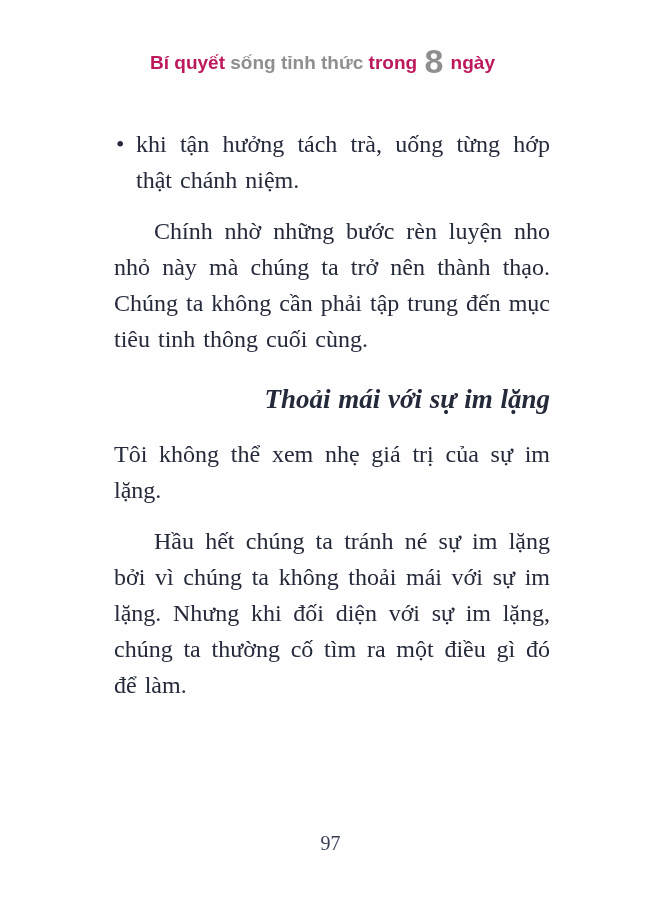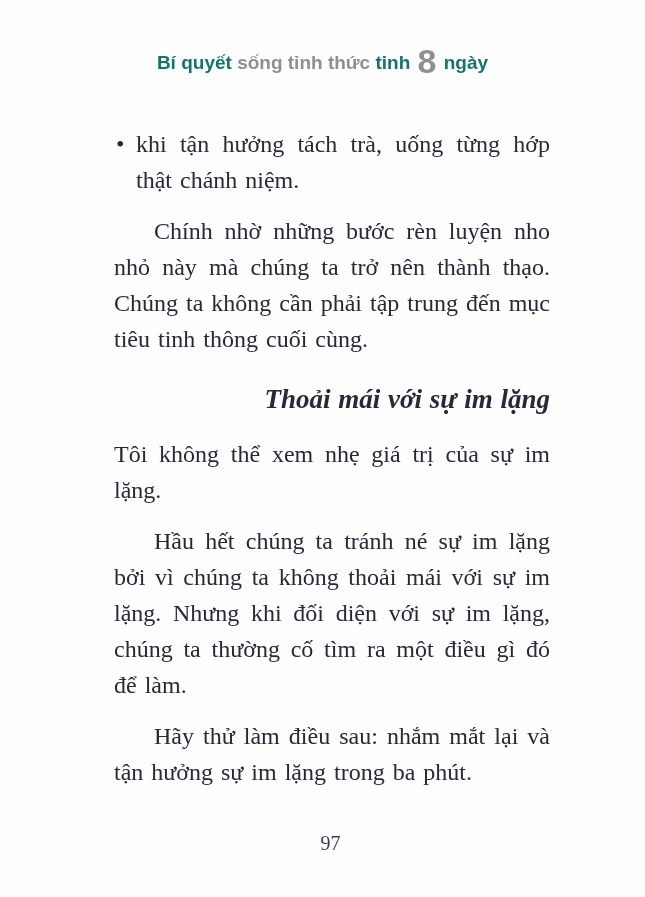--- a/index.html
+++ b/index.html
@@ -22,21 +22,21 @@
     top: 52px;
     left: 0;
     width: 100%;
     text-align: center;
     font-family: "Liberation Sans", "DejaVu Sans", sans-serif;
     font-weight: 700;
     font-size: 19px;
     letter-spacing: 0px;
     white-space: nowrap;
   }
-  .running-head .seg-black { color: #0f766e; }
+  .running-head .seg-black { color: #be185d; }
   .running-head .seg-gray  { color: #8f8f8f; text-align: right; }
   .running-head .seg-numeral {
     color: #8f8f8f;
     font-size: 34px;
     line-height: 19px;
     vertical-align: -4px;
     padding: 0 2px;
   }
   
   .body-col {
@@ -84,39 +84,38 @@
     color: #394058;
     padding-left: 8px;
   }
 </style>
 </head>
 <body>
 
 <div class="page">
 
   <header class="running-head">
-    <span class="seg-black">Bí quyết </span><span class="seg-gray">sống tỉnh thức</span><span class="seg-black"> tinh </span><span class="seg-numeral">8</span><span class="seg-black"> ngày</span>
+    <span class="seg-black">Bí quyết </span><span class="seg-gray">sống tỉnh thức</span><span class="seg-black"> trong </span><span class="seg-numeral">8</span><span class="seg-black"> ngày</span>
   </header>
 
   <main class="body-col">
 
     <div class="bullet-item">
       <span class="bullet-marker">•</span>
       <span>khi tận hưởng tách trà, uống từng hớp thật chánh niệm.</span>
     </div>
 
     <p class="para indent">Chính nhờ những bước rèn luyện nho nhỏ này mà chúng ta trở nên thành thạo. Chúng ta không cần phải tập trung đến mục tiêu tinh thông cuối cùng.</p>
 
     <h2 class="section-heading">Thoải mái với sự im lặng</h2>
 
     <p class="para">Tôi không thể xem nhẹ giá trị của sự im lặng.</p>
 
     <p class="para indent">Hầu hết chúng ta tránh né sự im lặng bởi vì chúng ta không thoải mái với sự im lặng. Nhưng khi đối diện với sự im lặng, chúng ta thường cố tìm ra một điều gì đó để làm.</p>
 
-    <p class="para indent">Hãy thử làm điều sau: nhắm mắt lại và tận hưởng sự im lặng trong ba phút.</p>
 
 
   </main>
 
   <footer class="page-footer">
     <span>97</span>
   </footer>
 
 </div>
 

